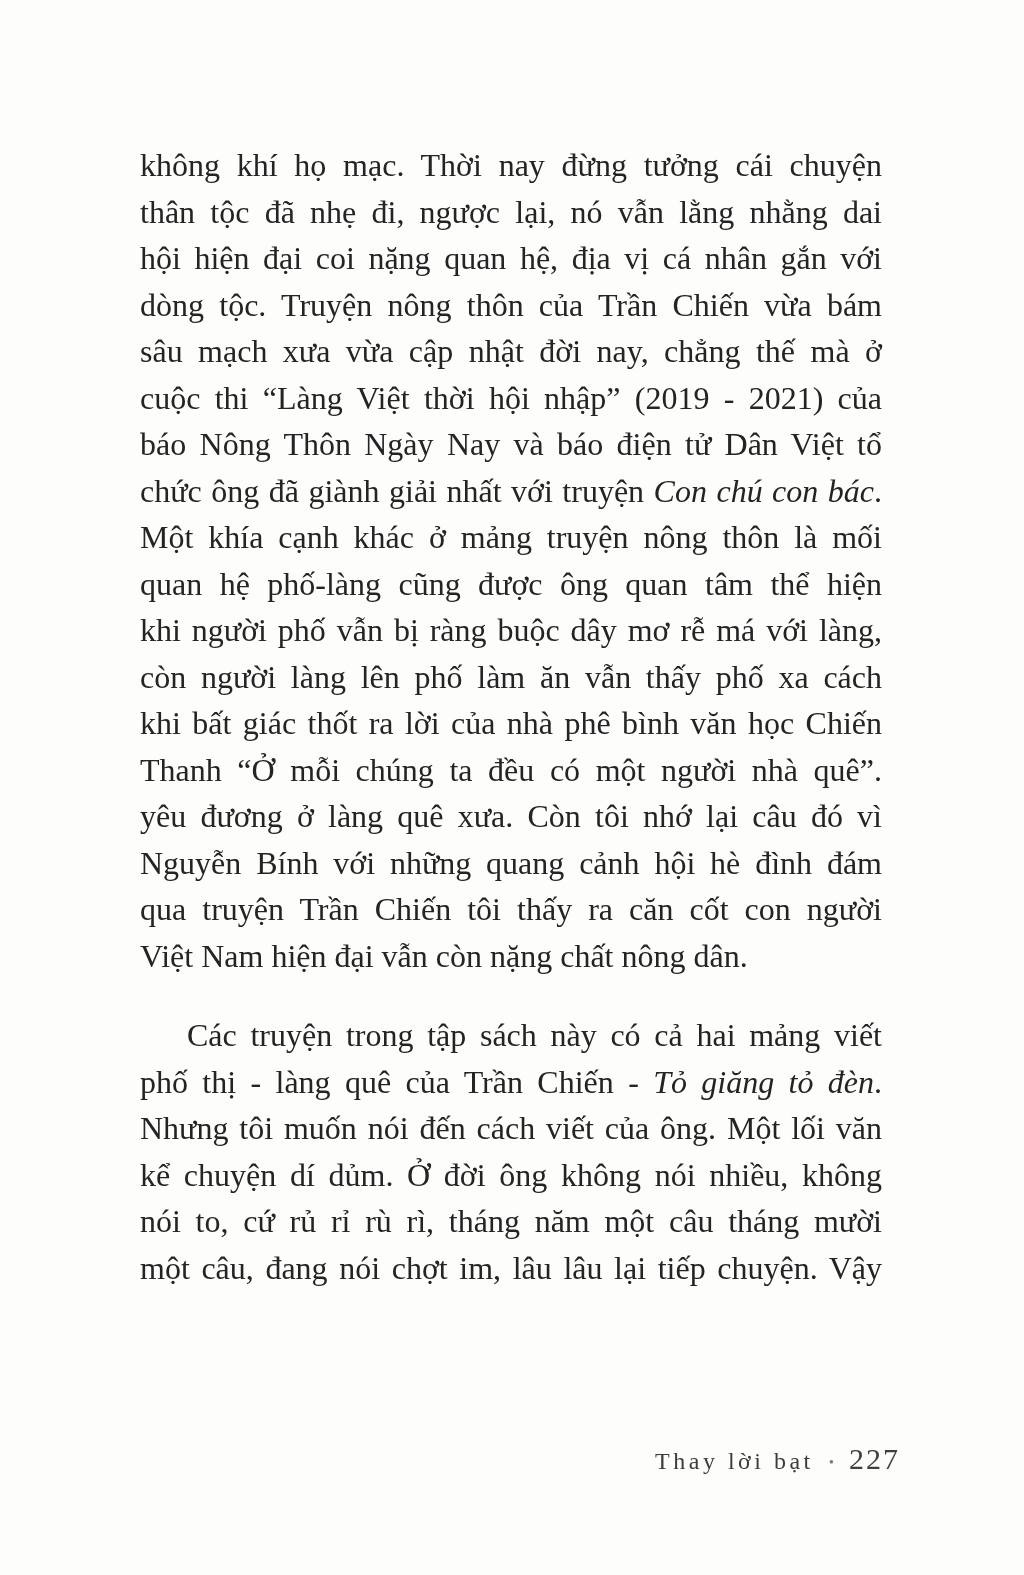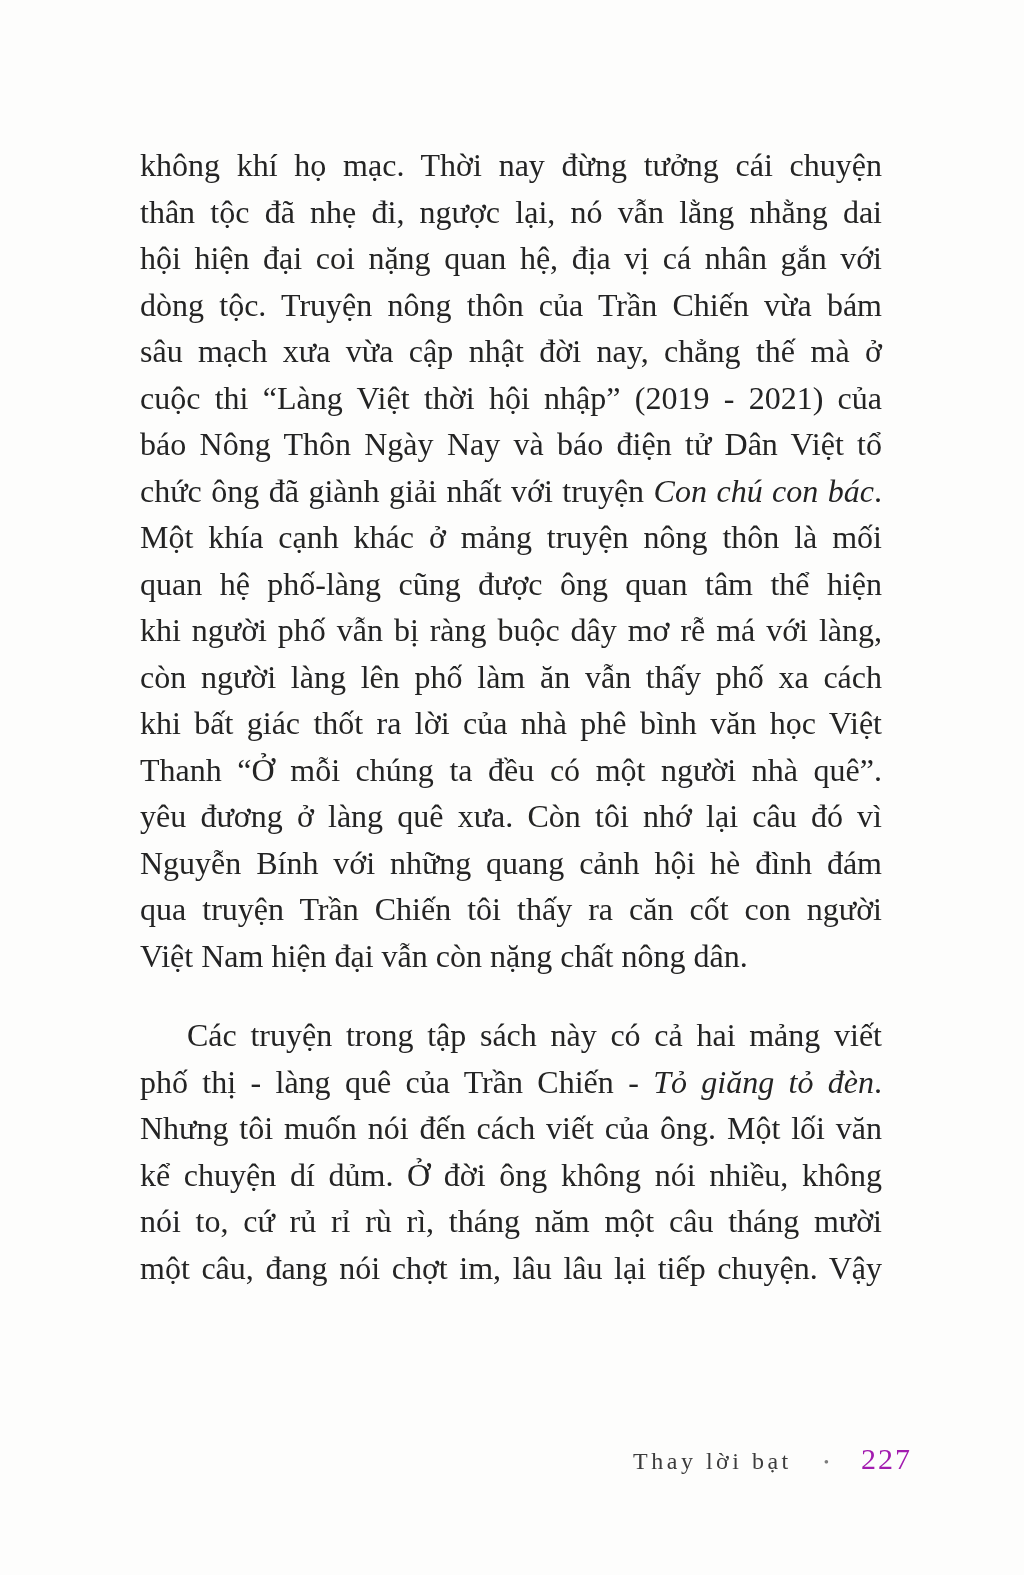--- a/index.html
+++ b/index.html
@@ -40,41 +40,41 @@
   }
   .line.indent {
     padding-left: 47px;
   }
   .it {
     font-style: italic;
   }
   .footer {
     position: absolute;
     top: 1442px;
-    right: 140px;
+    right: 152px;
     display: flex;
     align-items: baseline;
-    gap: 32px;
+    gap: 15px;
     color: #3a3a3a;
   }
   .footer .label {
     font-size: 24px;
     letter-spacing: 3.5px;
     color: #3c3c3c;
   }
   .footer .dot {
     font-size: 15px;
     color: #7b7b7b;
     position: relative;
     top: -2px;
   }
   .footer .num {
     font-size: 30px;
     letter-spacing: 2px;
-    color: #a21caf;
+    color: #404040;
   }
 </style>
 </head>
 <body>
 
 <div class="page">
 
   <div class="body-text">
       <div class="para">
         <div class="line j"><span>không khí họ mạc. Thời nay đừng tưởng cái chuyện</span></div>
@@ -82,21 +82,21 @@
         <div class="line j"><span>hội hiện đại coi nặng quan hệ, địa vị cá nhân gắn với</span></div>
         <div class="line j"><span>dòng tộc. Truyện nông thôn của Trần Chiến vừa bám</span></div>
         <div class="line j"><span>sâu mạch xưa vừa cập nhật đời nay, chẳng thế mà ở</span></div>
         <div class="line j"><span>cuộc thi “Làng Việt thời hội nhập” (2019 - 2021) của</span></div>
         <div class="line j"><span>báo Nông Thôn Ngày Nay và báo điện tử Dân Việt tổ</span></div>
         <div class="line j"><span>chức ông đã giành giải nhất với truyện </span><span class="it">Con chú con bác</span><span>.</span></div>
         <div class="line j"><span>Một khía cạnh khác ở mảng truyện nông thôn là mối</span></div>
         <div class="line j"><span>quan hệ phố-làng cũng được ông quan tâm thể hiện</span></div>
         <div class="line j"><span>khi người phố vẫn bị ràng buộc dây mơ rễ má với làng,</span></div>
         <div class="line j"><span>còn người làng lên phố làm ăn vẫn thấy phố xa cách</span></div>
-        <div class="line j"><span>khi bất giác thốt ra lời của nhà phê bình văn học Việt</span></div>
+        <div class="line j"><span>khi bất giác thốt ra lời của nhà phê bình văn học Chiến</span></div>
         <div class="line j"><span>Thanh “Ở mỗi chúng ta đều có một người nhà quê”.</span></div>
         <div class="line j"><span>yêu đương ở làng quê xưa. Còn tôi nhớ lại câu đó vì</span></div>
         <div class="line j"><span>Nguyễn Bính với những quang cảnh hội hè đình đám</span></div>
         <div class="line j"><span>qua truyện Trần Chiến tôi thấy ra căn cốt con người</span></div>
         <div class="line"><span>Việt Nam hiện đại vẫn còn nặng chất nông dân.</span></div>
       </div>
       <div class="para">
         <div class="line j indent"><span>Các truyện trong tập sách này có cả hai mảng viết</span></div>
         <div class="line j"><span>phố thị - làng quê của Trần Chiến - </span><span class="it">Tỏ giăng tỏ đèn</span><span>.</span></div>
         <div class="line j"><span>Nhưng tôi muốn nói đến cách viết của ông. Một lối văn</span></div>

